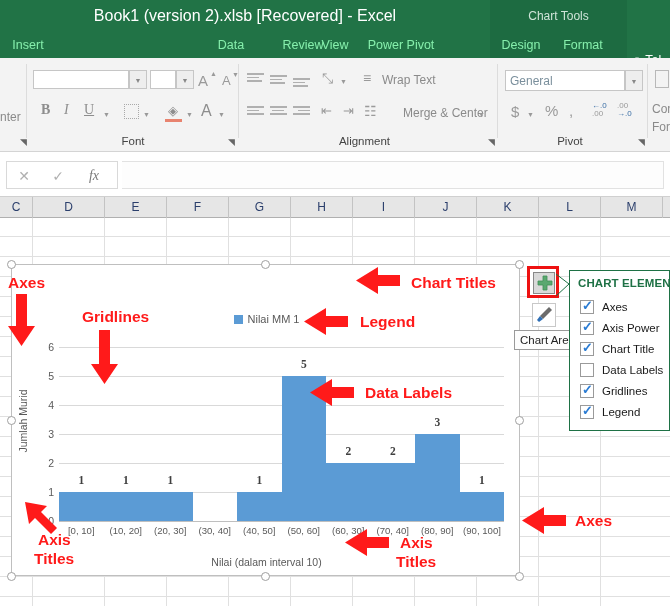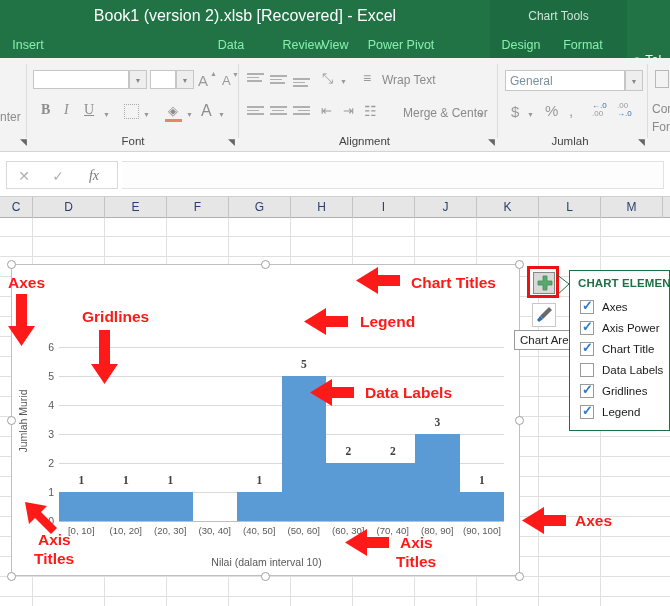--- a/index.html
+++ b/index.html
@@ -324,21 +324,21 @@
     <div class="rb-txt" style="left:510px;top:16px;color:#7a8f9c;">General</div>
     <div class="rb-drop" style="left:625px;top:12px;width:18px;height:21px;line-height:21px;">▼</div>
 
     <div class="rb-icon" style="left:511px;top:46px;font-size:15px;">$</div>
     <div class="rb-icon caret" style="left:527px;top:53px;">▼</div>
     <div class="rb-icon" style="left:545px;top:45px;font-size:15px;">%</div>
     <div class="rb-icon" style="left:569px;top:45px;font-size:15px;">,</div>
     <div style="position:absolute;left:592px;top:44px;font-size:8px;color:#3a6ea5;line-height:8px;">←.0<br><span style="color:#9a9a9a">.00</span></div>
     <div style="position:absolute;left:617px;top:44px;font-size:8px;color:#9a9a9a;line-height:8px;">.00<br><span style="color:#3a6ea5">→.0</span></div>
 
-    <div class="grp-label" style="left:505px;width:130px;">Jumlah</div>
+    <div class="grp-label" style="left:505px;width:130px;">Pivot</div>
     <div class="dlg-launch" style="left:636px;">◥</div>
     <div class="grp-sep" style="left:647px;"></div>
 
     <div style="position:absolute;left:655px;top:12px;width:14px;height:18px;border:1px solid #b8b8b8;"></div>
     <div class="rb-txt" style="left:652px;top:44px;">Con</div>
     <div class="rb-txt" style="left:652px;top:62px;">Form</div>
   </div>
 
   <div class="formulabar">
     <div class="fb-btns">
@@ -390,20 +390,23 @@
     <div class="hline" style="top:278px;"></div>
     <div class="hline" style="top:298px;"></div>
     <div class="hline" style="top:318px;"></div>
     <div class="hline" style="top:338px;"></div>
     <div class="hline" style="top:358px;"></div>
     <div class="hline" style="top:378px;"></div>
   </div>
 
   <div class="chartobj">
 
+    <div class="legend">
+      <span class="swatch"></span><span>Nilai MM 1</span>
+    </div>
 
     <div class="plotwrap">
 
       <div class="ytitle">Jumlah Murid</div>
 
       <div class="ylab" style="left:16px;top:77px;">6</div>
       <div class="ylab" style="left:16px;top:106px;">5</div>
       <div class="ylab" style="left:16px;top:135px;">4</div>
       <div class="ylab" style="left:16px;top:164px;">3</div>
       <div class="ylab" style="left:16px;top:193px;">2</div>

